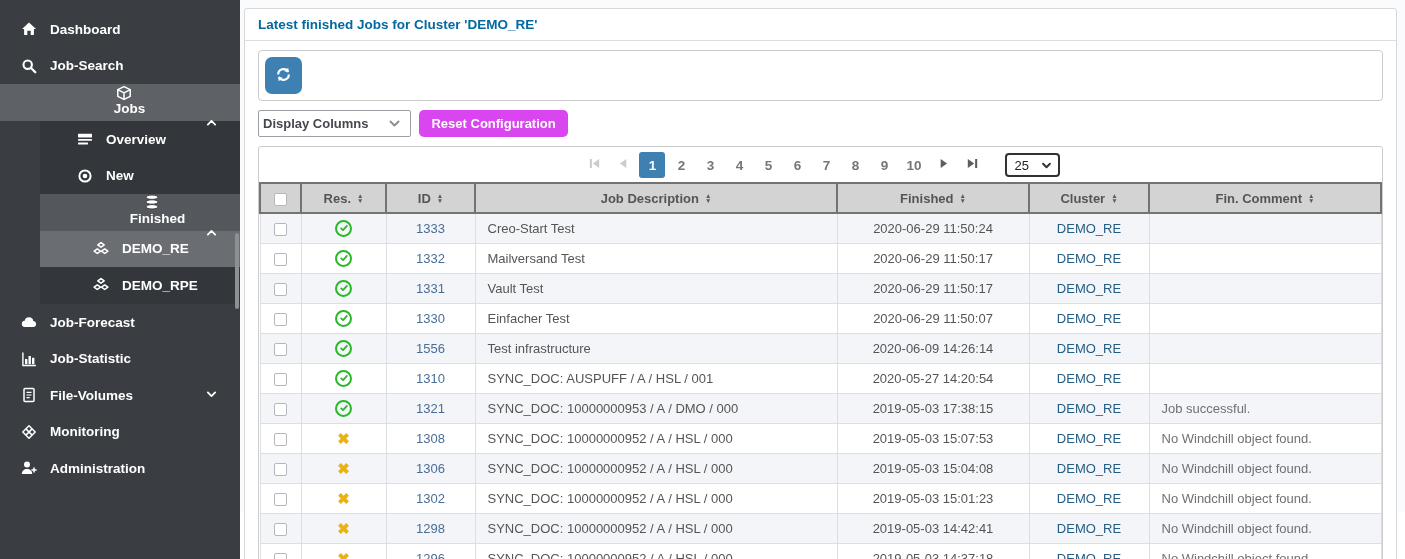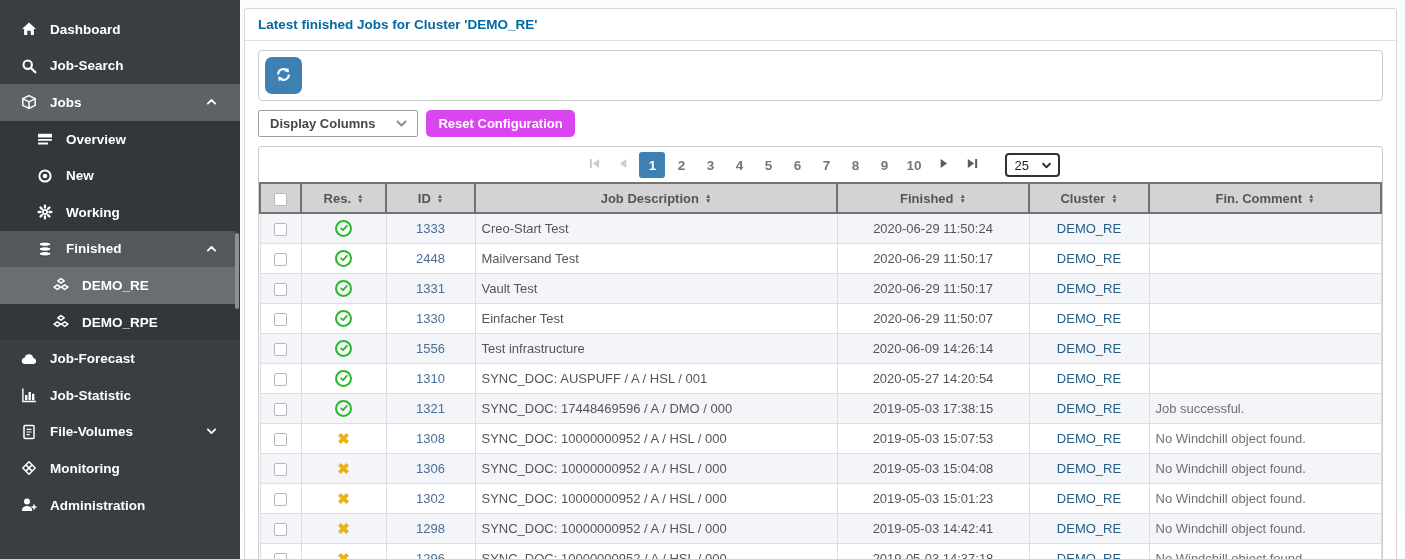--- a/index.html
+++ b/index.html
@@ -8,22 +8,22 @@
   .app { display:flex; width:1405px; height:512px; }
 
   
   .sidebar { position:relative; width:240px; height:559px; background:#3a3e43; flex:none; }
   #sidebar-nav { padding-top:11px; }
   .side-item { height:36.6px; display:flex; align-items:center; color:#fff;
                font-size:13.5px; font-weight:bold; cursor:pointer; white-space:nowrap; }
   .side-item.lvl0 { padding-left:19px; }
   .side-item.lvl1 { padding-left:35px; }
   .side-item.lvl2 { padding-left:51px; }
-  .side-item.sub { background:#33373b; }
-  .side-item.open { background:#5e6266; }
+  .side-item.sub { background:#33373b;margin-left:40px; }
+  .side-item.open { background:#5e6266;flex-direction:column; }
   .side-item.sub.open { background:linear-gradient(to right,#54585c 235px,#33373b 235px); }
   .side-item.sub.selected { background:linear-gradient(to right,#6a6e72 235px,#33373b 235px); }
   .si { width:20px; height:17px; display:flex; align-items:center; justify-content:center; margin-right:11px; flex:none; }
   .si svg { width:16px; height:16px; display:block; }
   .chev { margin-left:auto; margin-right:21px; width:14px; height:14px; }
   .chev svg { width:13px; height:13px; display:block; }
   .side-thumb { position:absolute; right:1px; top:233px; width:4px; height:76px;
                 background:#8e9194; border-radius:2px; }
 
   
@@ -33,21 +33,21 @@
                   color:#0369a1; font-size:13.5px; }
   .panel-body { padding:9px 13px 13px; }
 
   .toolbar-box { border:1px solid #ccc; border-radius:4px; padding:6px; }
   .refresh-btn { width:37px; height:37px; background:#3e80b2; border:none; border-radius:7px;
                  display:flex; align-items:center; justify-content:center; cursor:pointer; color:#fff; }
   .refresh-btn svg { width:17px; height:17px; }
 
   .columns-row { margin-top:9px; display:flex; align-items:center; gap:8px; }
   .display-select { height:27px; background:#fff; border:1px solid #9aa0a6; border-radius:2px;
-                    display:flex; align-items:center; gap:20px; padding:0 9px 0 11px;
+                    display:flex; align-items:center; gap:20px; padding:0 9px 0 4px;
                     font-size:13px; font-weight:bold; color:#45484c; cursor:pointer; }
   .display-select .dchev { color:#8a8f94; width:13px; height:13px; }
   .display-select .dchev svg { width:13px; height:13px; display:block; }
   .reset-btn { height:27px; background:#d946ef; color:#fff; border:none; border-radius:5px;
                padding:0 12px; font-size:13px; font-weight:bold; cursor:pointer;
                font-family:"Liberation Sans", sans-serif; }
 
   .table-box { margin-top:9px; border:1px solid #ccc; border-radius:3px; overflow:hidden; }
   .pagination { display:flex; align-items:center; justify-content:center; gap:3px; padding:5px 0 4px; }
   .nav-btn { width:26px; height:26px; border:none; background:transparent; display:flex;
@@ -67,21 +67,21 @@
 
   table { width:100%; border-collapse:collapse; table-layout:fixed; font-size:13px; }
   th { background:#d3d3d3; color:#555; font-weight:bold; height:30px; border:2px solid #737373;
        cursor:pointer; }
   .hwrap { display:flex; align-items:center; justify-content:center; gap:6px; }
   .sort { display:flex; flex-direction:column; color:#5c5c5c; font-size:6.5px; line-height:5.2px; }
   td { height:30px; border:1px solid #dbdee2; color:#555; overflow:hidden; white-space:nowrap; }
   tr.striped td { background:#f3f5f8; }
   td.c-check, td.c-res { text-align:center; }
   td.c-id, td.c-fin, td.c-cluster { text-align:center; }
-  td.c-desc, td.c-comment { text-align:left; padding:0 6px; }
+  td.c-desc, td.c-comment { text-align:left; padding:0 12px; }
   td.c-comment { color:#6e7072; }
   a.id-link { color:#4a6e96; text-decoration:none; cursor:pointer; }
   a.cluster-link { color:#235d84; text-decoration:none; cursor:pointer; }
   .cb { display:inline-block; width:13px; height:13px; background:#fff; border:1px solid #b4b8bc;
         border-radius:2px; vertical-align:middle; cursor:pointer; }
   .res-ok { display:inline-flex; align-items:center; justify-content:center; width:17px; height:17px;
             border:2px solid #2db52d; border-radius:50%; color:#2db52d; vertical-align:middle; }
   .res-ok svg { width:10px; height:10px; }
   .res-fail { color:#eeb20c; font-weight:bold; font-size:15px; line-height:15px; vertical-align:middle; }
 </style>
@@ -134,31 +134,20 @@
           <span class="silabel">Overview</span>
         </div>
         <div class="side-item lvl1 sub">
           <span class="si">
             <svg viewBox="0 0 16 16">
               <circle cx="8" cy="8" r="5.6" fill="none" stroke="currentColor" stroke-width="2"></circle>
               <circle cx="8" cy="8" r="2.3" fill="currentColor"></circle>
             </svg>
           </span>
           <span class="silabel">New</span>
-        </div>
-        <div class="side-item lvl1 sub">
-          <span class="si">
-            <svg viewBox="0 0 16 16" stroke="currentColor" fill="none">
-              <circle cx="8" cy="8" r="2.1" stroke-width="1.8"></circle>
-              <g stroke-width="2.3" stroke-linecap="round">
-                <path d="M8 1.6v2M8 12.4v2M1.6 8h2M12.4 8h2M3.5 3.5l1.4 1.4M11.1 11.1l1.4 1.4M12.5 3.5l-1.4 1.4M4.9 11.1l-1.4 1.4"></path>
-              </g>
-            </svg>
-          </span>
-          <span class="silabel">Working</span>
         </div>
         <div class="side-item lvl1 sub open">
           <span class="si">
             <svg viewBox="0 0 16 16" fill="currentColor">
               <ellipse cx="8" cy="3.2" rx="6" ry="2.2" stroke="#33373b" stroke-width="0.9"></ellipse>
               <ellipse cx="8" cy="8" rx="6" ry="2.2" stroke="#33373b" stroke-width="0.9"></ellipse>
               <ellipse cx="8" cy="12.8" rx="6" ry="2.2" stroke="#33373b" stroke-width="0.9"></ellipse>
             </svg>
           </span>
           <span class="silabel">Finished</span>
@@ -403,21 +392,21 @@
                   <td class="c-cluster"><a class="cluster-link">DEMO_RE</a></td>
                   <td class="c-comment"></td>
                 </tr>
                 <tr>
                   <td class="c-check"><span class="cb"></span></td>
                   <td class="c-res"><span class="res-ok">
                       <svg viewBox="0 0 16 16" fill="none" stroke="currentColor" stroke-width="2.8" stroke-linecap="round" stroke-linejoin="round">
                         <path d="M3.4 8.6 6.5 11.4 12.6 4.6"></path>
                       </svg>
                     </span></td>
-                  <td class="c-id"><a class="id-link">2448</a></td>
+                  <td class="c-id"><a class="id-link">1332</a></td>
                   <td class="c-desc">Mailversand Test</td>
                   <td class="c-fin">2020-06-29 11:50:17</td>
                   <td class="c-cluster"><a class="cluster-link">DEMO_RE</a></td>
                   <td class="c-comment"></td>
                 </tr>
                 <tr class="striped">
                   <td class="c-check"><span class="cb"></span></td>
                   <td class="c-res"><span class="res-ok">
                       <svg viewBox="0 0 16 16" fill="none" stroke="currentColor" stroke-width="2.8" stroke-linecap="round" stroke-linejoin="round">
                         <path d="M3.4 8.6 6.5 11.4 12.6 4.6"></path>
@@ -469,21 +458,21 @@
                   <td class="c-comment"></td>
                 </tr>
                 <tr class="striped">
                   <td class="c-check"><span class="cb"></span></td>
                   <td class="c-res"><span class="res-ok">
                       <svg viewBox="0 0 16 16" fill="none" stroke="currentColor" stroke-width="2.8" stroke-linecap="round" stroke-linejoin="round">
                         <path d="M3.4 8.6 6.5 11.4 12.6 4.6"></path>
                       </svg>
                     </span></td>
                   <td class="c-id"><a class="id-link">1321</a></td>
-                  <td class="c-desc">SYNC_DOC: 17448469596 / A / DMO / 000</td>
+                  <td class="c-desc">SYNC_DOC: 10000000953 / A / DMO / 000</td>
                   <td class="c-fin">2019-05-03 17:38:15</td>
                   <td class="c-cluster"><a class="cluster-link">DEMO_RE</a></td>
                   <td class="c-comment">Job successful.</td>
                 </tr>
                 <tr>
                   <td class="c-check"><span class="cb"></span></td>
                   <td class="c-res"><span class="res-fail">✖</span></td>
                   <td class="c-id"><a class="id-link">1308</a></td>
                   <td class="c-desc">SYNC_DOC: 10000000952 / A / HSL / 000</td>
                   <td class="c-fin">2019-05-03 15:07:53</td>

